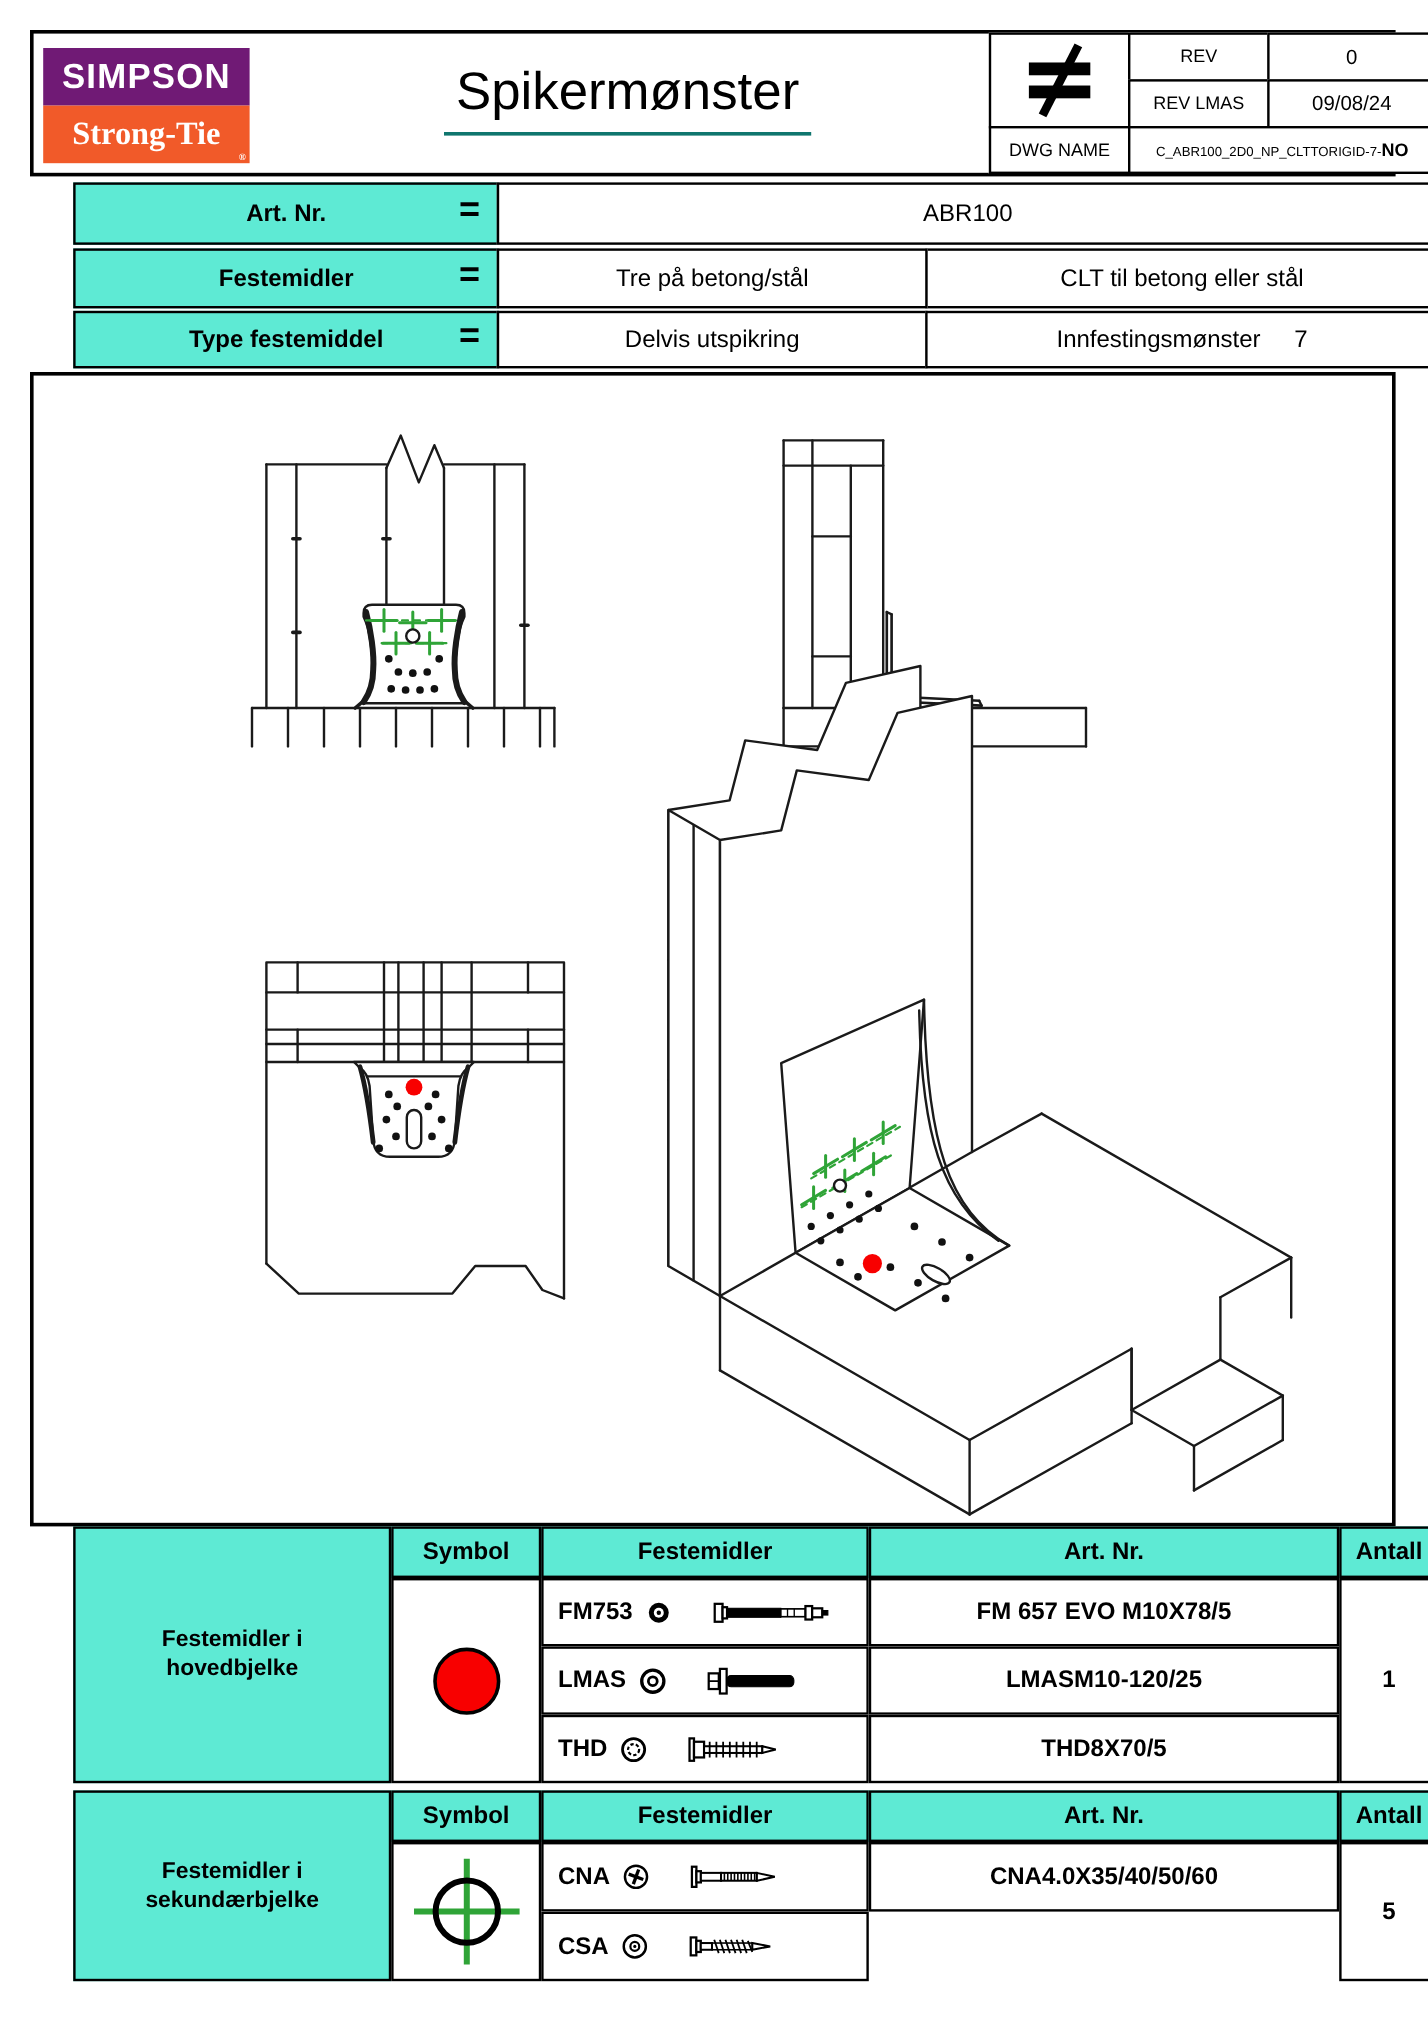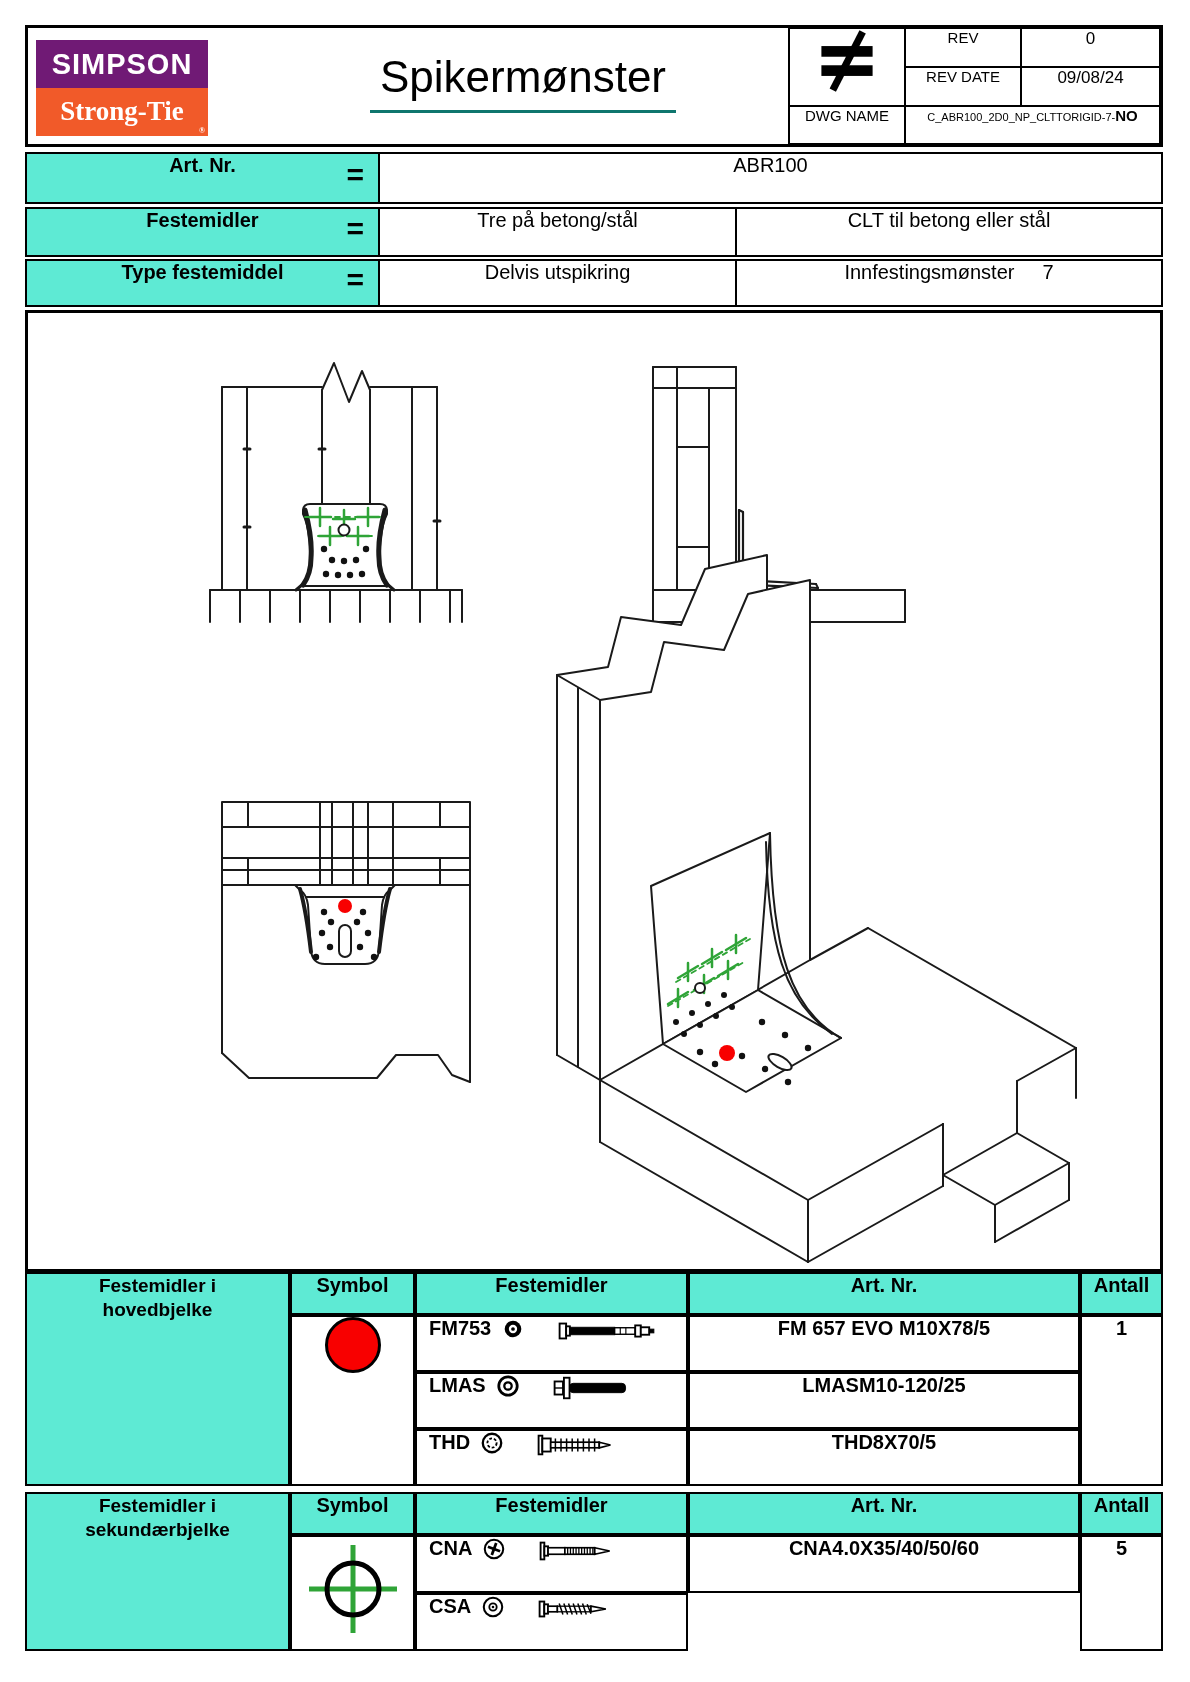--- a/index.html
+++ b/index.html
@@ -1,20 +1,20 @@
 <!DOCTYPE html>
 <html><head>
 <meta charset="utf-8">
 <style>
   html,body{margin:0;padding:0;background:#fff;}
   body{font-family:"Liberation Sans",sans-serif;color:#000;}
   .page{position:relative;width:1190px;height:1682px;background:#fff;overflow:hidden;}
   .box{position:absolute;border:3px solid #000;box-sizing:border-box;background:#fff;}
   .cell{position:absolute;border:2px solid #000;box-sizing:border-box;display:flex;
-        justify-content:center;background:#fff;font-weight:bold;}
+        align-items:center;justify-content:center;background:#fff;font-weight:bold;margin-left:36px;}
   .gray{background:#5eead4;}
   .hdr{font-size:20px;font-weight:bold;}
   .val{font-weight:normal;font-size:20px;}
   .grouplbl{font-size:19px;font-weight:bold;text-align:center;line-height:1.25;}
   .code{font-size:20px;font-weight:bold;}
   .artnr{font-size:20px;font-weight:bold;}
   .eq{position:absolute;right:14px;top:50%;transform:translateY(-58%);font-size:30px;font-weight:900;}
   .logo{position:absolute;left:8px;top:12px;width:172px;}
   .logo-top{background:#701a75;color:#fff;font-size:29px;font-weight:bold;letter-spacing:1px;
             text-align:center;padding:8px 0 7px;}
@@ -56,21 +56,21 @@
     <div class="cell" style="left:760px;top:77px;width:118px;height:40px">
       <span class="revlbl">DWG NAME</span>
     </div>
     <div class="cell" style="left:876px;top:-1px;width:118px;height:41px">
       <span class="revlbl">REV</span>
     </div>
     <div class="cell" style="left:992px;top:-1px;width:141px;height:41px">
       <span class="revval">0</span>
     </div>
     <div class="cell" style="left:876px;top:38px;width:118px;height:41px">
-      <span class="revlbl">REV DATE</span>
+      <span class="revlbl">REV LMAS</span>
     </div>
     <div class="cell" style="left:992px;top:38px;width:141px;height:41px">
       <span class="revval">09/08/24</span>
     </div>
     <div class="cell" style="left:876px;top:77px;width:257px;height:40px">
       <span class="dwgval"><span>C_ABR100_2D0_NP_CLTTORIGID-7-</span><b>NO</b></span>
     </div>
   </div>
 
   <div class="cell gray" style="left:25px;top:152px;width:355px;height:52px">

